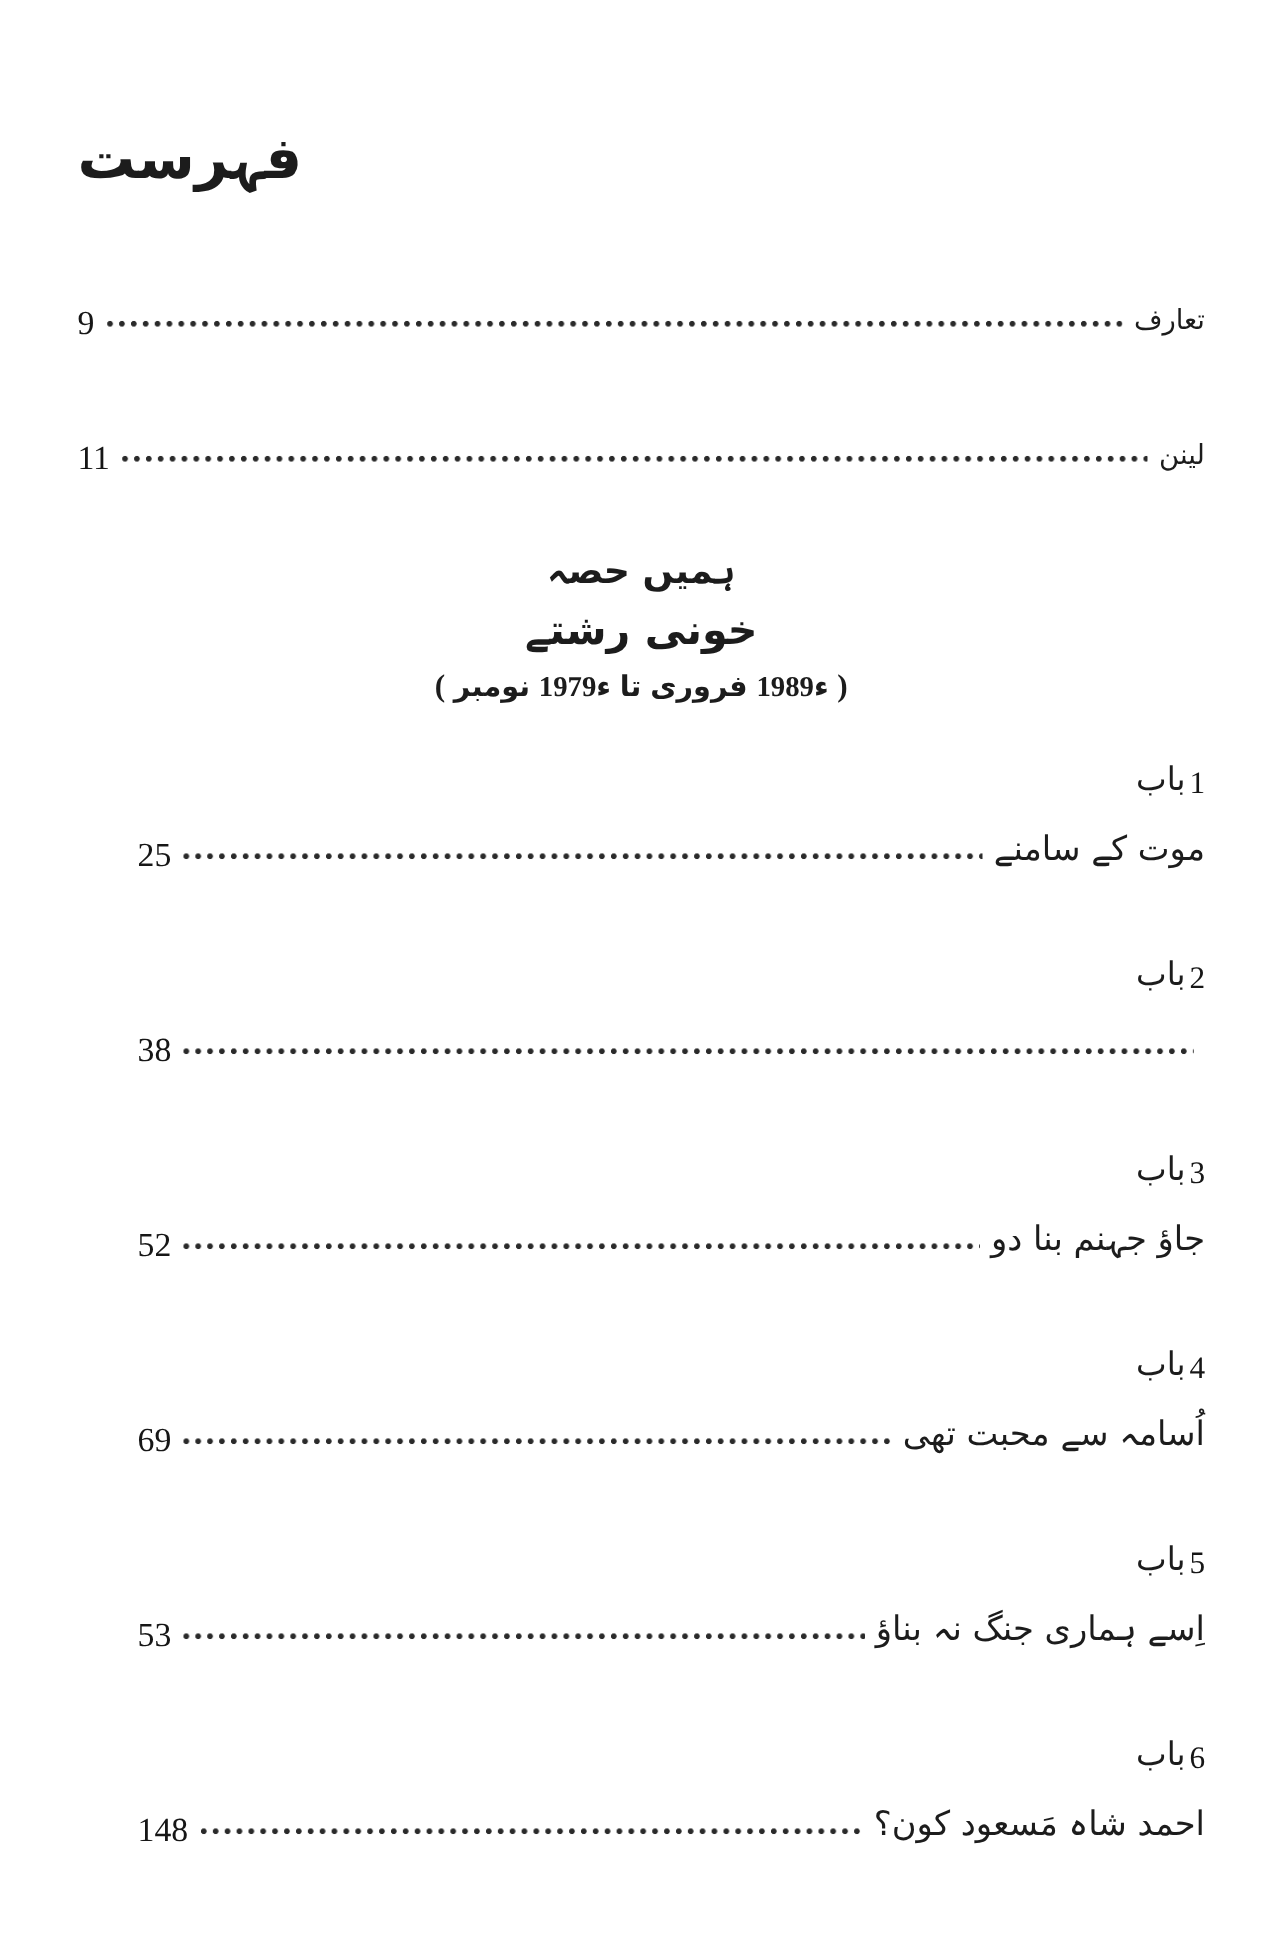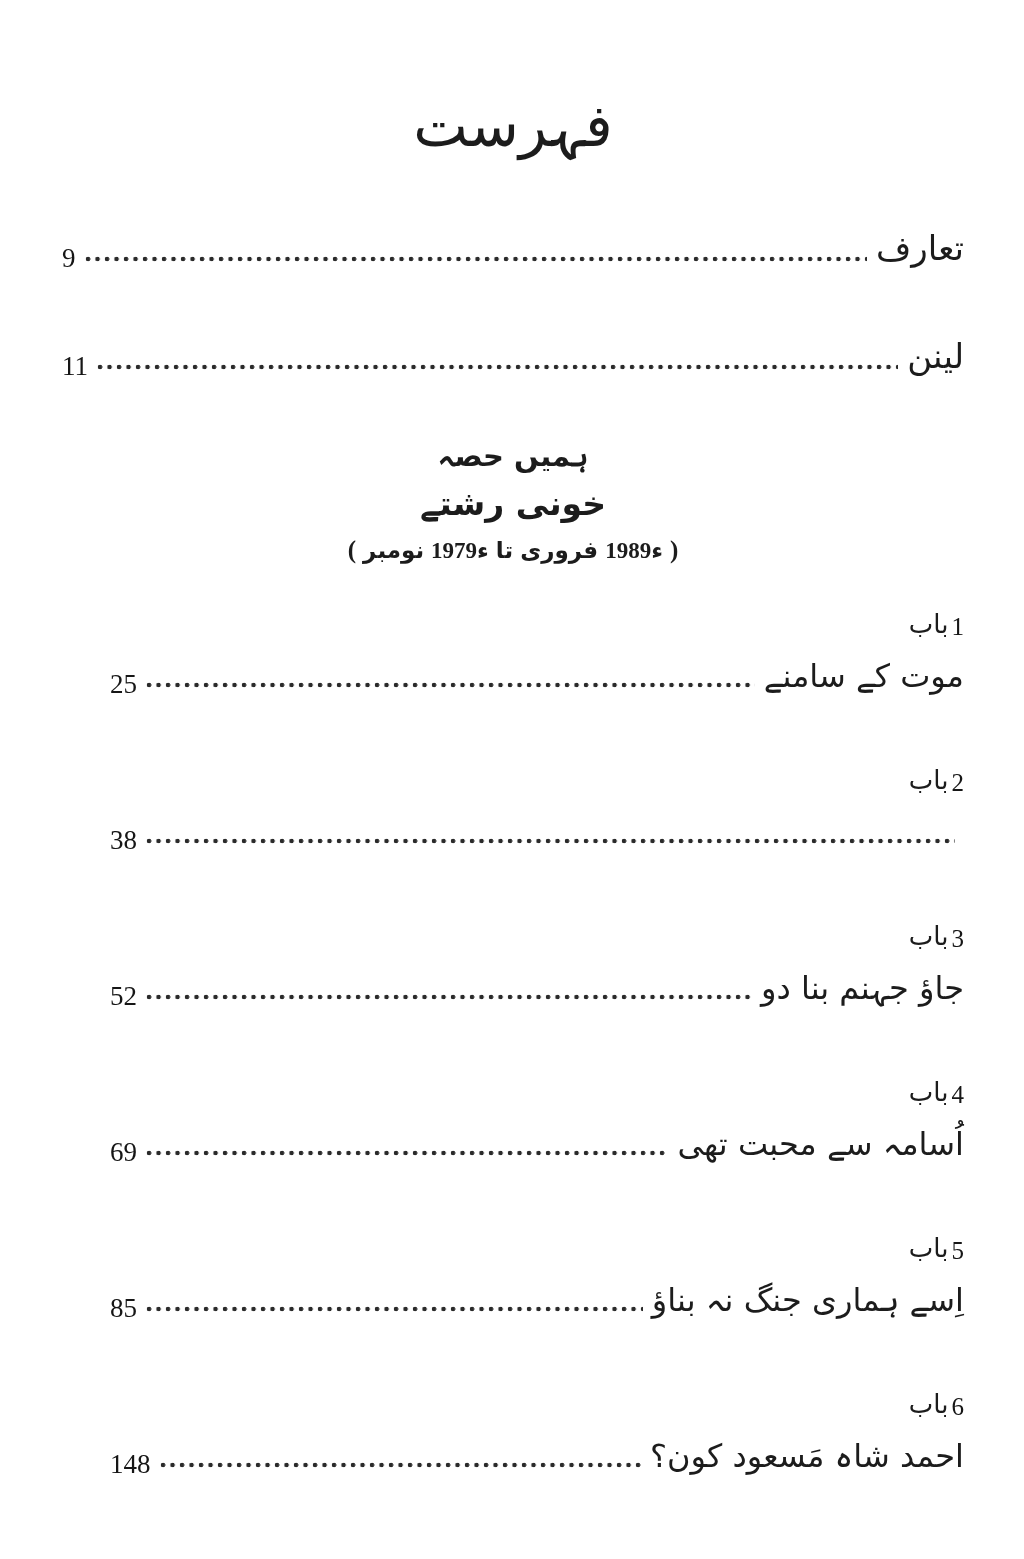--- a/index.html
+++ b/index.html
@@ -20,38 +20,38 @@
     unicode-bidi: isolate;
     color: #1c1c1c;
   }
   .num {
     font-family: "Liberation Serif", "DejaVu Serif", serif;
     color: #161616;
   }
   .page-title {
     margin-top: 86px;
     height: 80px;
-    text-align: center;
-    font-size: 58px;
-    font-weight: normal;
+    text-align: left;
+    font-size: 46px;
+    font-weight: bold;
     line-height: 80px;
   }
   
   .toc-row {
     display: flex;
     direction: rtl;           
     align-items: flex-end;
     height: 48px;
   }
   .entry-title {
-    font-size: 32px;
+    font-size: 27px;
     line-height: 1.35;
     white-space: nowrap;
   }
-  .front .entry-title { font-size: 34px; }
+  .front .entry-title { font-size: 22px; }
   .leader {
     flex: 1;
     align-self: flex-end;
     height: 6px;
     margin: 0 9px 10px 9px;
     background-image: radial-gradient(circle at 3px 3px, #2a2a2a 2px, rgba(0,0,0,0) 2.6px);
     background-size: 9.5px 6px;
     background-repeat: repeat-x;
     background-position: left bottom;
   }
@@ -179,21 +179,21 @@
   </div>
 
   <div class="chapter">
     <div class="ch-label-row">
       <span class="ch-label urdu">باب</span>
       <span class="ch-num num">5</span>
     </div>
     <div class="toc-row">
       <span class="entry-title urdu">اِسے ہماری جنگ نہ بناؤ</span>
       <span class="leader"></span>
-      <span class="page-num num">85</span>
+      <span class="page-num num">53</span>
     </div>
   </div>
 
   <div class="chapter">
     <div class="ch-label-row">
       <span class="ch-label urdu">باب</span>
       <span class="ch-num num">6</span>
     </div>
     <div class="toc-row">
       <span class="entry-title urdu">احمد شاہ مَسعود کون؟</span>

